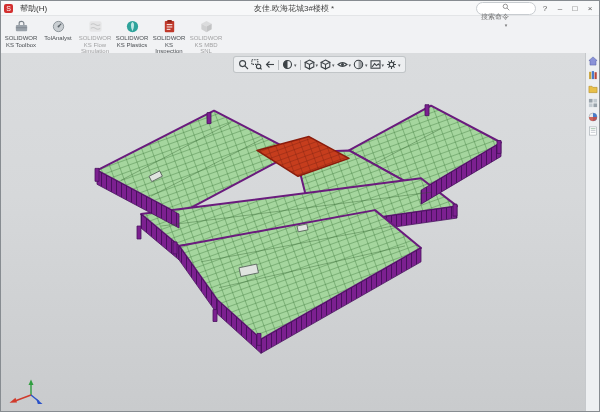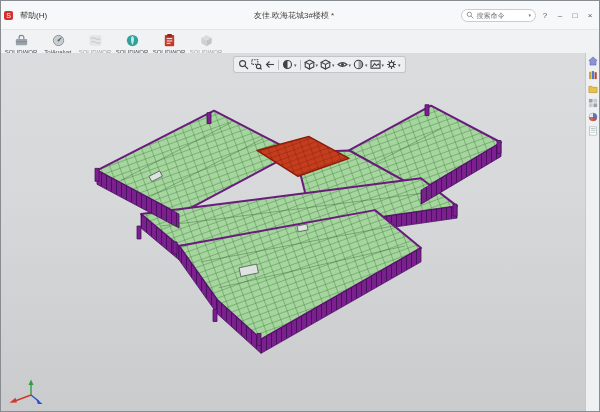--- a/index.html
+++ b/index.html
@@ -1,24 +1,24 @@
 <!DOCTYPE html>
 <html><head>
 <meta charset="utf-8">
 <style>
   html,body{margin:0;padding:0;background:#b8bcc0;font-family:"Liberation Sans","DejaVu Sans",sans-serif;}
   .window{position:relative;width:600px;height:412px;box-sizing:border-box;border:1px solid #878c91;background:#f5f6f7;overflow:hidden;}
 
   
-  .titlebar{position:relative;height:14px;display:flex;align-items:center;gap:4px;padding:7px 3px;background:#f7f8f9;border-bottom:1px solid #e3e5e7;}
+  .titlebar{position:relative;height:14px;display:flex;align-items:center;gap:4px;padding:0 3px;background:#f7f8f9;border-bottom:1px solid #e3e5e7;}
   .app-icon{width:9px;height:9px;background:#d32f2f;border-radius:2px;color:#fff;font-size:7px;line-height:9px;text-align:center;flex:none;}
   .menu-item{font-size:8px;color:#333;padding:0 3px;cursor:default;}
   .win-title{position:absolute;left:0;right:12px;text-align:center;font-size:8px;color:#444;pointer-events:none;}
   .tb-right{margin-left:auto;display:flex;align-items:center;gap:3px;z-index:1;}
-  .search-box{display:flex;align-items:center;gap:2px;border:1px solid #c8ccd0;background:#fff;border-radius:8px;height:11px;padding:0 4px;}
+  .search-box{display:flex;align-items:center;gap:2px;border:1px solid #c8ccd0;background:#fff;border-radius:8px;height:11px;padding:0 4px;flex-direction:column;}
   .search-box input{border:none;outline:none;width:50px;font-size:7px;color:#666;background:transparent;padding:0;font-family:inherit;}
   .search-ic{width:8px;height:8px;stroke:#888;fill:none;stroke-width:1.2;flex:none;}
   .sb-caret{font-size:5px;color:#777;}
   .winbtn{font-size:8px;color:#555;width:12px;text-align:center;cursor:default;}
 
   
   .ribbon{height:38px;display:flex;align-items:stretch;padding:1px 2px 0 2px;gap:1px;background:#f1f2f4;border-bottom:1px solid #c6c9cc;}
   .addin{width:36px;display:flex;flex-direction:column;align-items:center;padding-top:2px;gap:1px;border-radius:2px;}
   .addin svg{width:15px;height:15px;flex:none;}
   .addin .lbl{font-size:6px;line-height:1.12;text-align:center;color:#4a4e52;word-break:break-word;}

